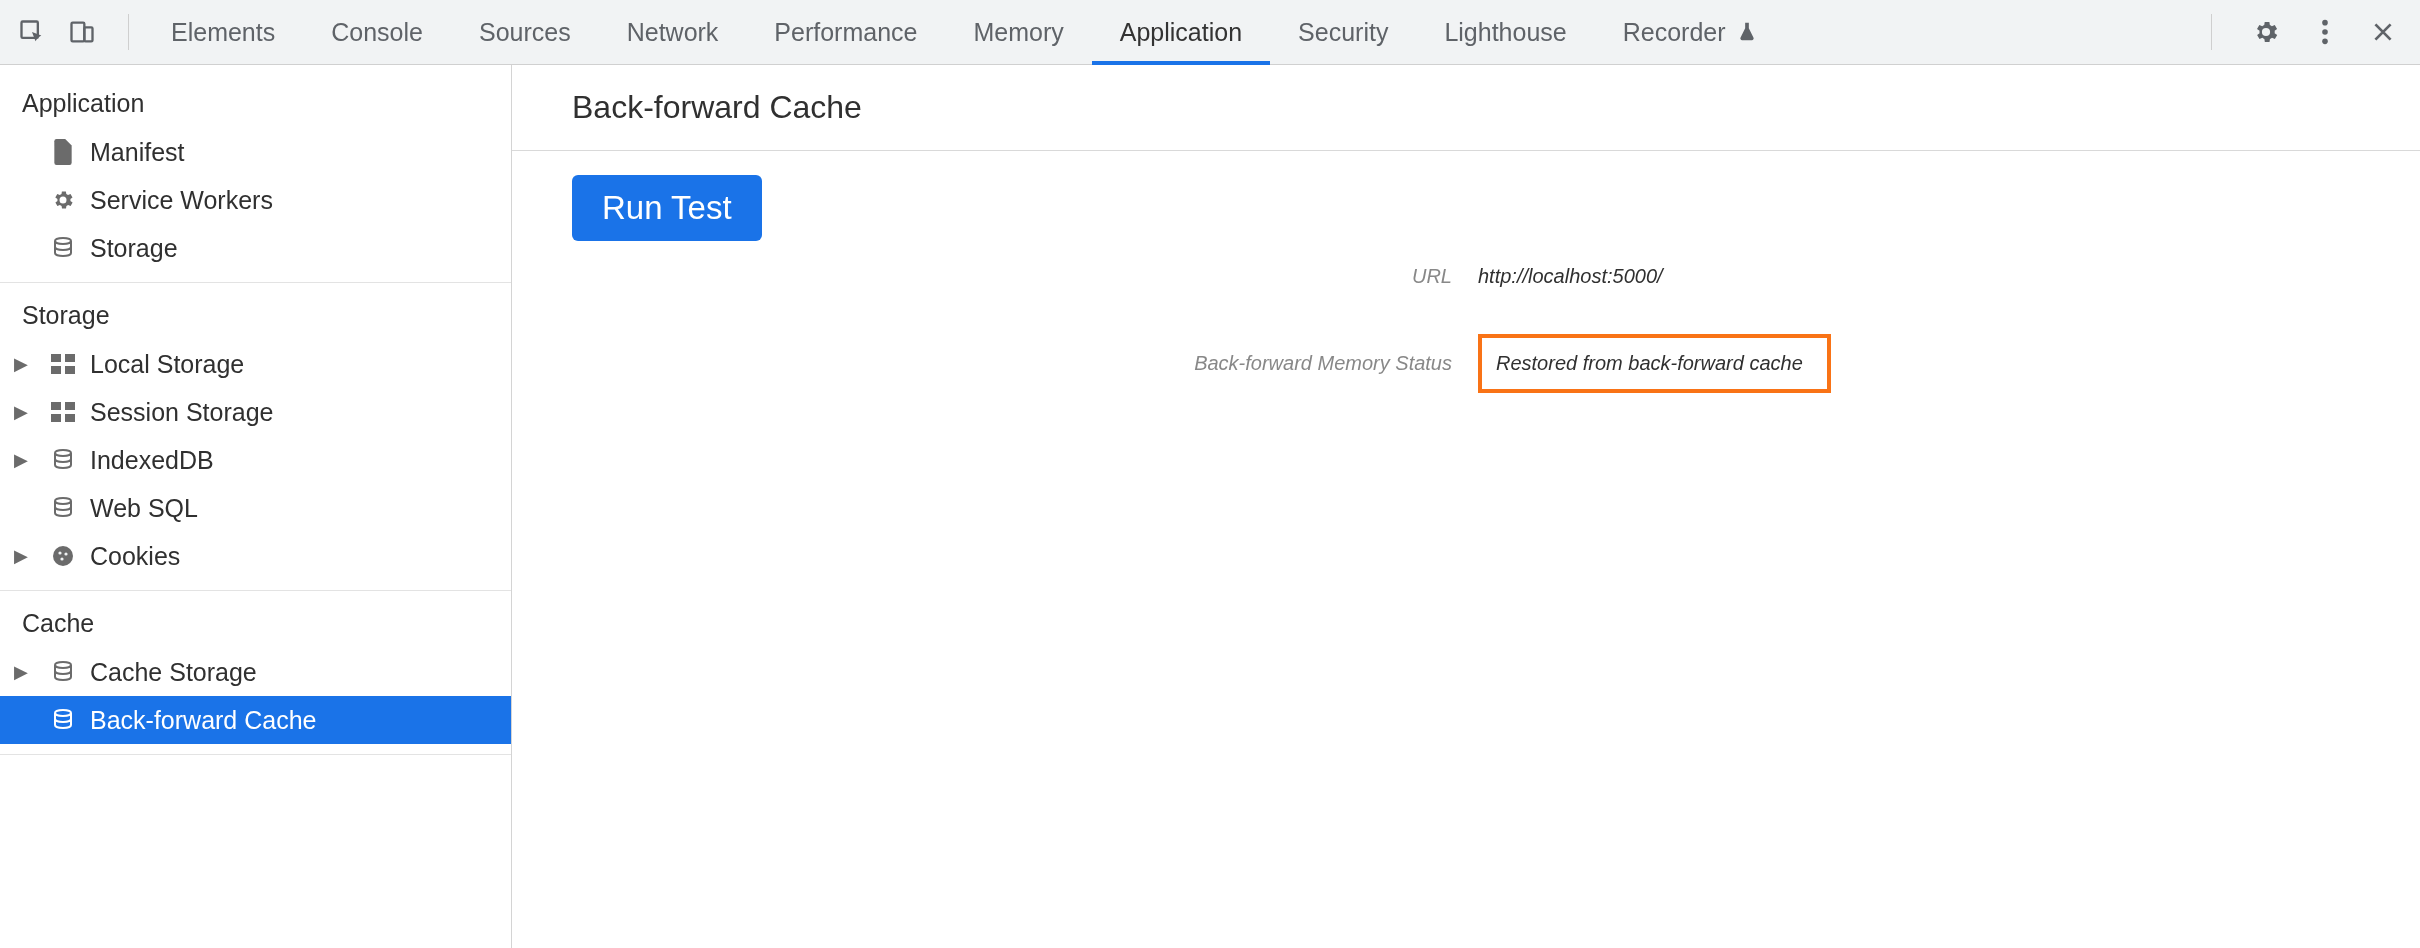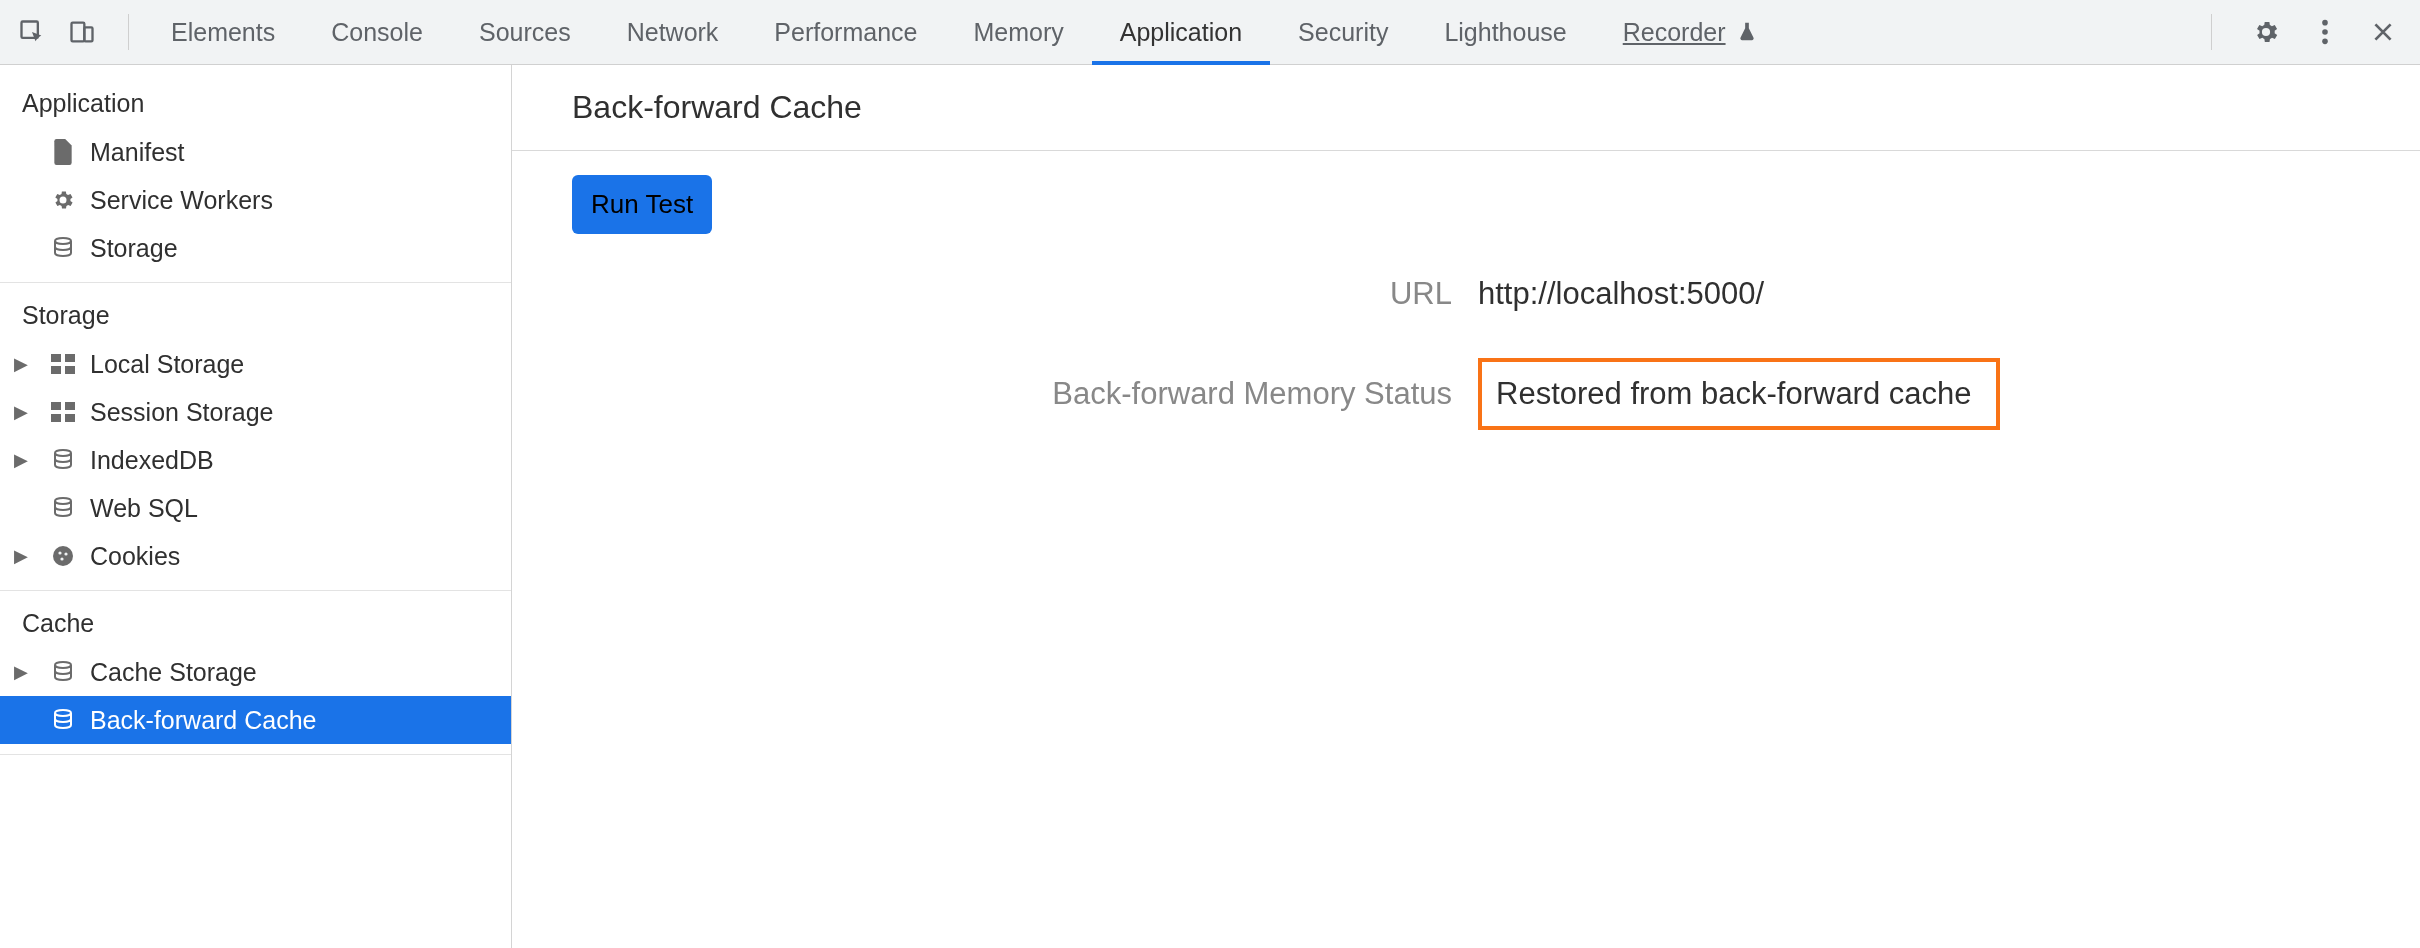--- a/index.html
+++ b/index.html
@@ -79,34 +79,34 @@
   }
   .content h1 {
     font-size: 32px;
     font-weight: 400;
     padding: 0 0 24px 60px;
     color: #303030;
   }
   .contentrule { height: 1px; background: #d9d9d9; }
   .runrow { padding: 24px 0 24px 60px; }
   .btn-primary {
-    background: #1a73e8; color: #000000; border: none;
-    border-radius: 6px; font-size: 26px; font-weight: 500;
-    padding: 14px 19px; cursor: pointer;
+    background: #1a73e8; color: #ffffff; border: none;
+    border-radius: 6px; font-size: 33px; font-weight: 500;
+    padding: 14px 30px; cursor: pointer;
   }
 
   .kvgrid {
     display: grid;
     grid-template-columns: 420px auto;
     row-gap: 46px;
     column-gap: 26px;
     align-items: center;
     padding-left: 520px;
-    margin-top: 18px;
-    font-size: 31px;
+    font-size: 20px;
+    font-style: italic;
   }
   .kvlabel { color: #888; justify-self: end; }
   .kvvalue { color: #303030; }
   .highlight-box {
     border: 4px solid #f97316;
     padding: 14px 24px 14px 14px;
     display: inline-block;
   }
 
   
@@ -153,21 +153,21 @@
       </div>
     <div class="tab active">
         <span>Application</span>
       </div>
     <div class="tab">
         <span>Security</span>
       </div>
     <div class="tab">
         <span>Lighthouse</span>
       </div>
-    <div class="tab" style="display:flex;gap:10px;text-decoration:underline;">
+    <div class="tab" style="display:flex;gap:10px;">
       <span>Recorder</span>
       <span class="icn">
         <svg width="22" height="22" viewBox="0 0 24 24" fill="#5f6368">
             <path d="M10 2h4v6l5 10a2 2 0 0 1-1.8 3H6.8A2 2 0 0 1 5 18l5-10V2z"></path>
           </svg>
       </span>
     </div>
   </div>
 
   <div class="trail">

